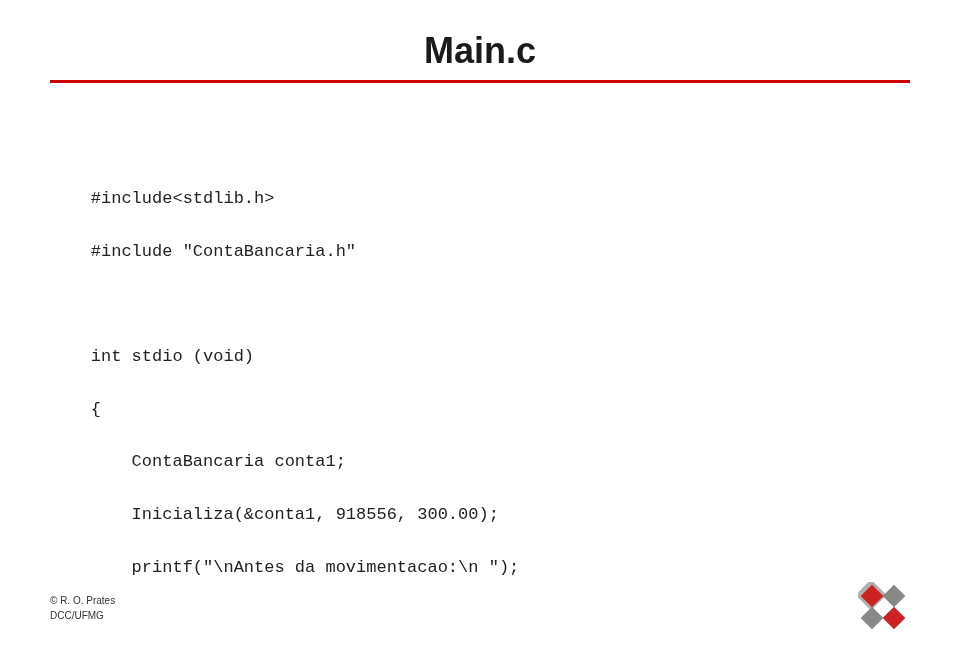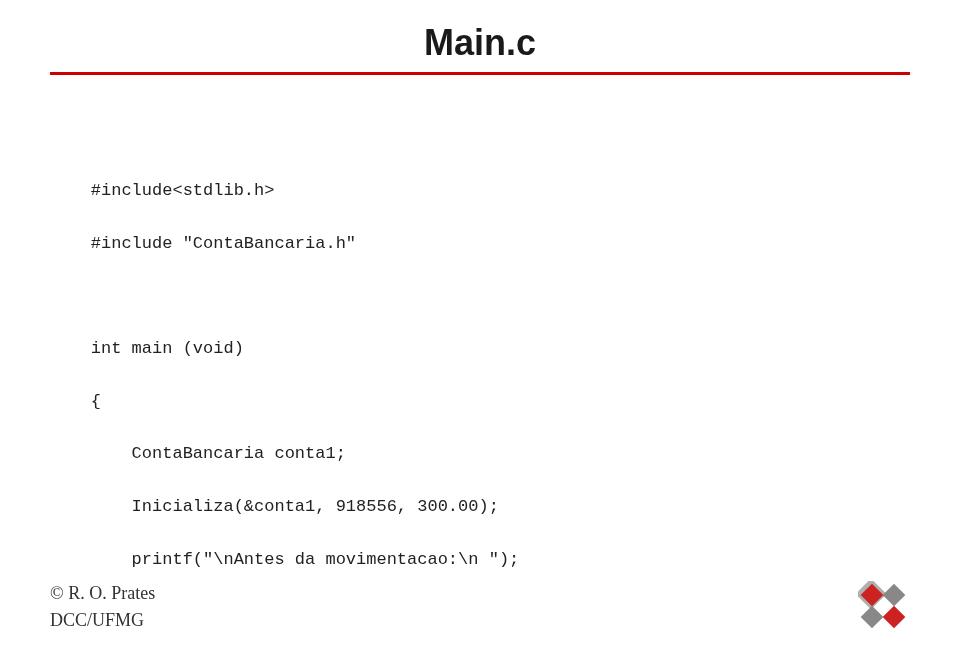--- a/index.html
+++ b/index.html
@@ -14,21 +14,21 @@
       width: 960px;
       height: 662px;
       overflow: hidden;
       position: relative;
     }
 
     .page-container {
       width: 960px;
       height: 662px;
       background: #ffffff;
-      padding: 22px 50px;
+      padding: 30px 50px;
       position: relative;
     }
 
     .title-section {
       text-align: center;
       margin-bottom: 8px;
     }
 
     .page-title {
       font-family: Arial, Helvetica, sans-serif;
@@ -56,22 +56,22 @@
       position: absolute;
       bottom: 28px;
       left: 50px;
       display: flex;
       align-items: center;
       justify-content: space-between;
       width: calc(960px - 100px);
     }
 
     .footer-text {
-      font-family: Liberation Serif, serif;
-      font-size: 18px;
+      font-family: Liberation Sans, sans-serif;
+      font-size: 10px;
       color: #333333;
       line-height: 1.5;
     }
 
     .logo-container {
       width: 52px;
       height: 52px;
       position: relative;
     }
 
@@ -89,21 +89,21 @@
     <h1 class="page-title">Main.c</h1>
   </div>
 
   <div class="red-divider"></div>
 
   <div class="code-block">
     <br>
     <span>#include&lt;stdlib.h&gt;</span><br>
     <span>#include "ContaBancaria.h"</span><br>
     <br>
-    <span>int main (void)</span><br>
+    <span>int stdio (void)</span><br>
     <span>{</span><br>
     <span>    ContaBancaria conta1;</span><br>
     <span>    Inicializa(&amp;conta1, 918556, 300.00);</span><br>
     <span>    printf("\nAntes da movimentacao:\n ");</span><br>
     <br>
     <br>
     <br>
     <br>
     <br>
     <br>

